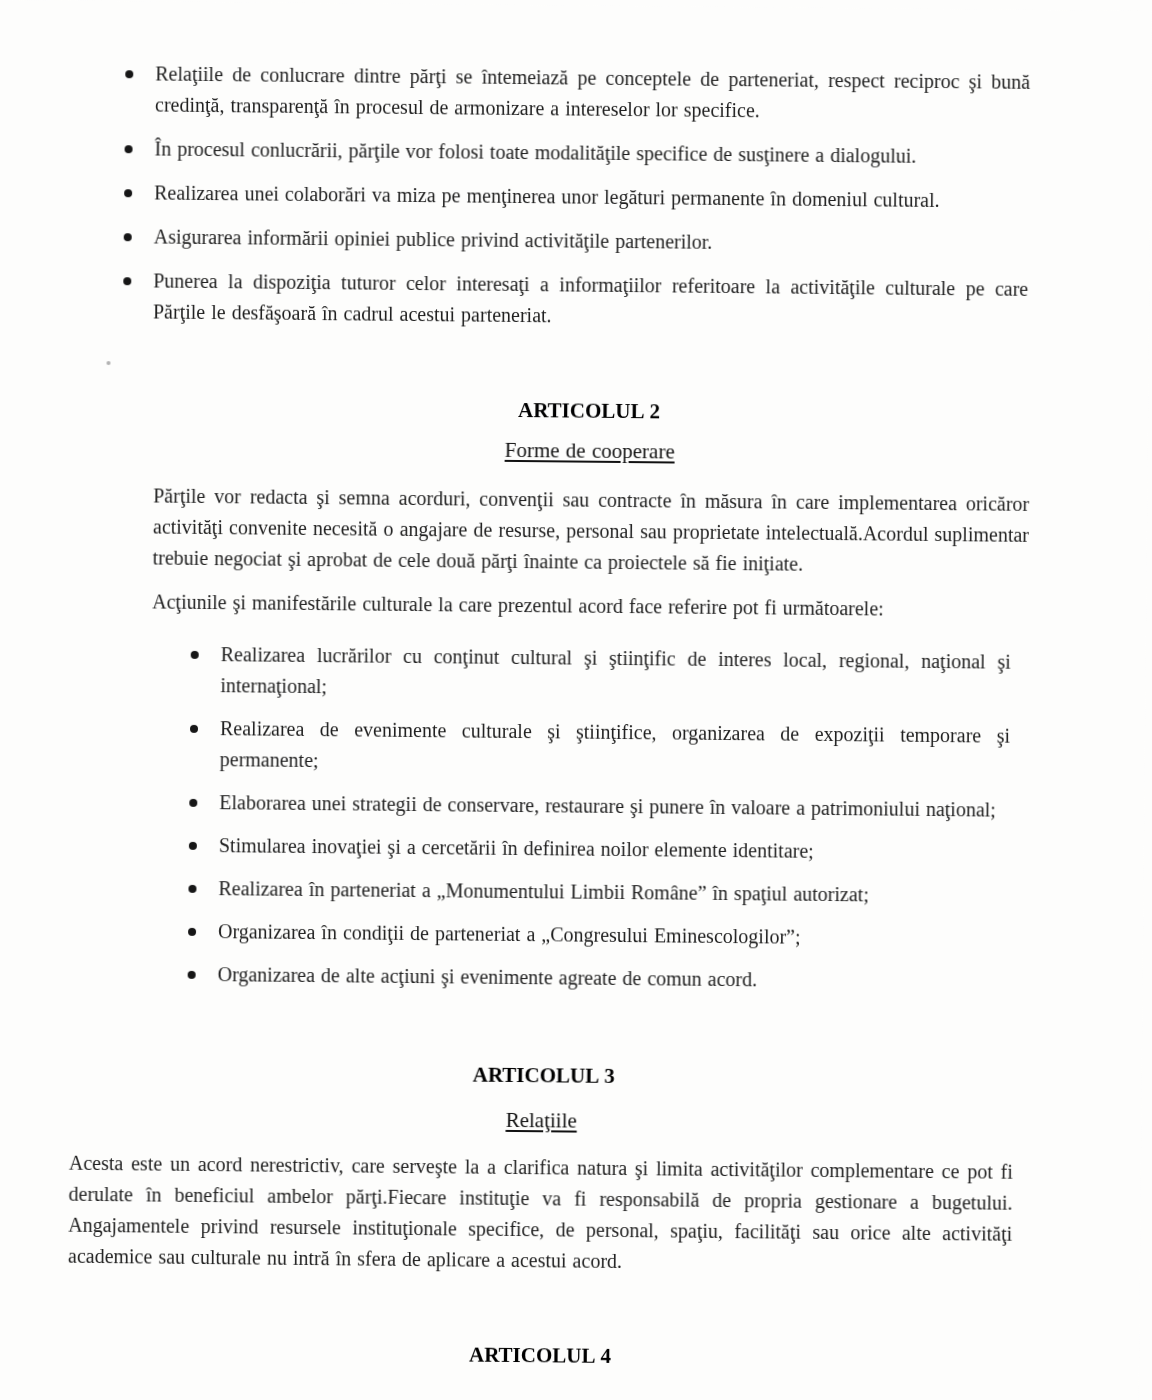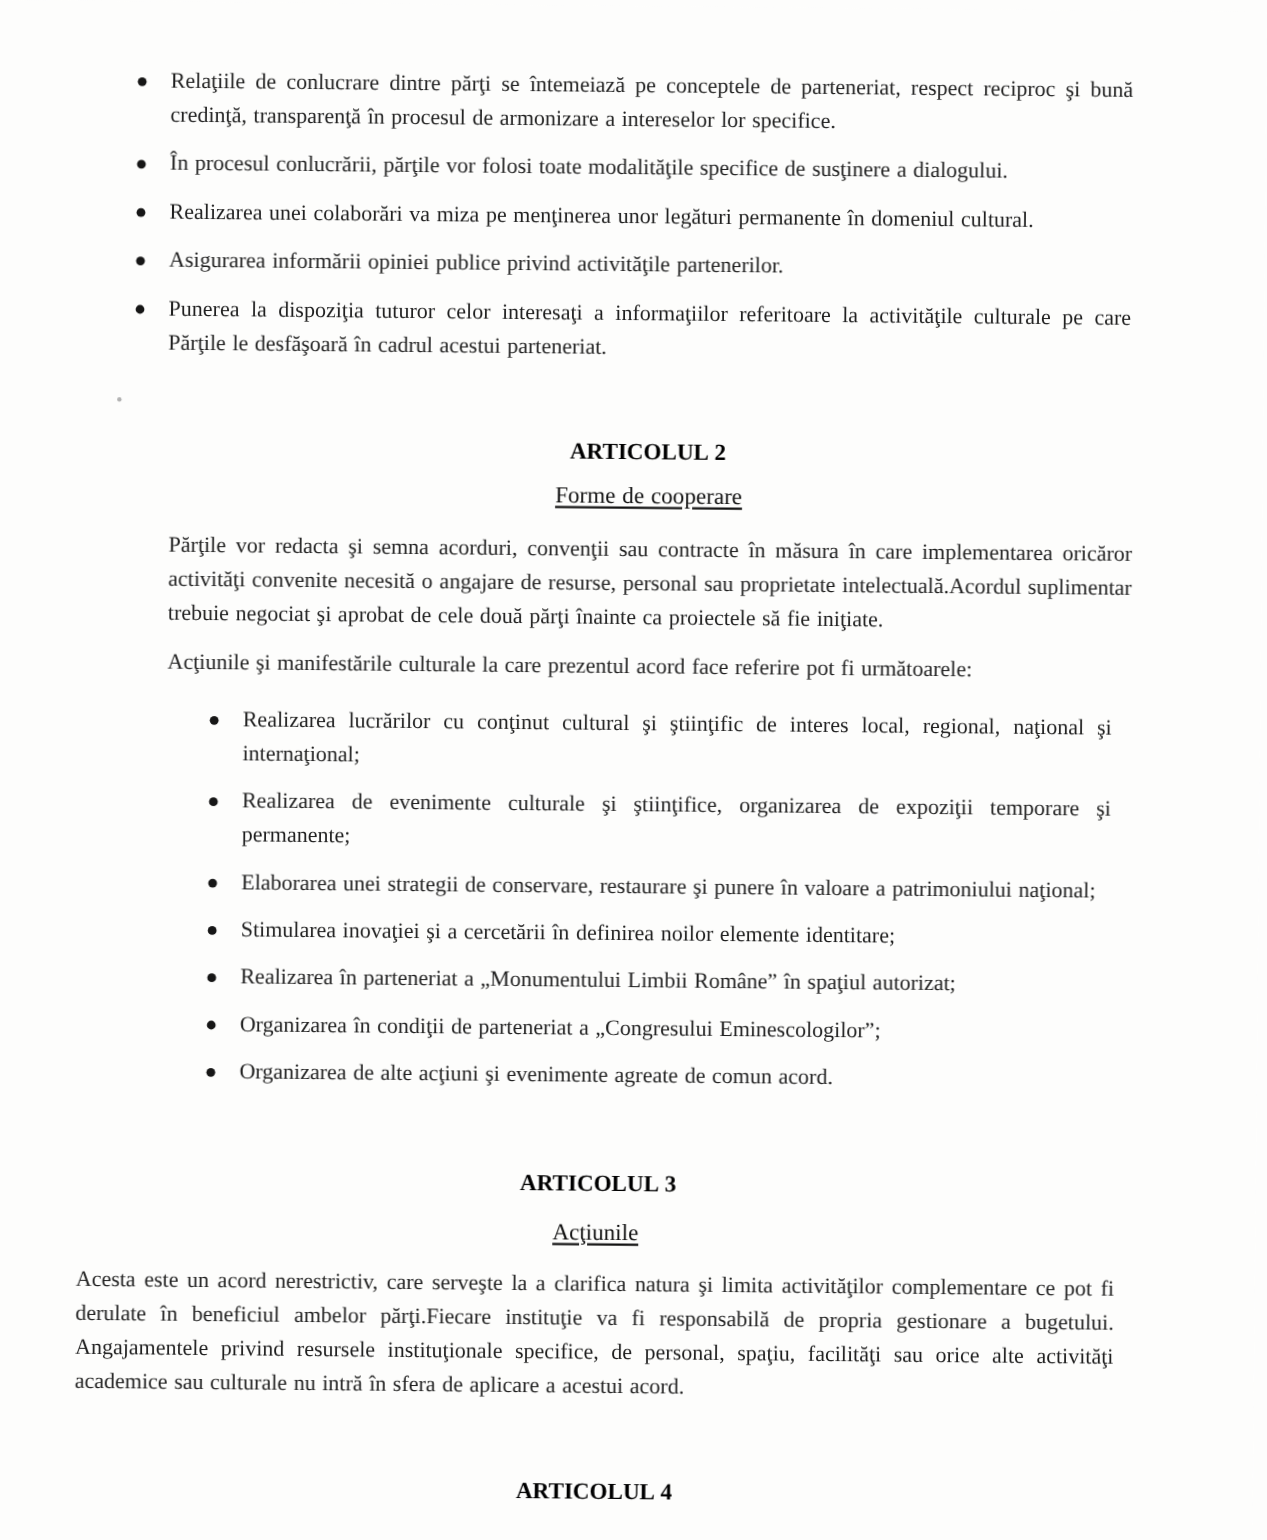--- a/index.html
+++ b/index.html
@@ -159,19 +159,19 @@
       <span class="li-text">Organizarea în condiţii de parteneriat a „Congresului Eminescologilor”;</span>
     </li>
     <li>
       <span class="dot"></span>
       <span class="li-text">Organizarea de alte acţiuni şi evenimente agreate de comun acord.</span>
     </li>
   </ul>
 
   <h2 class="h-article3">ARTICOLUL 3</h2>
 
-  <h3 class="h-finantare"><span class="u">Acţiunile</span></h3>
+  <h3 class="h-finantare"><span class="u">Relaţiile</span></h3>
 
   <p class="para-art3">Acesta este un acord nerestrictiv, care serveşte la a clarifica natura şi limita activităţilor complementare ce pot fi derulate în beneficiul ambelor părţi.Fiecare instituţie va fi responsabilă de propria gestionare a bugetului. Angajamentele privind resursele instituţionale specifice, de personal, spaţiu, facilităţi sau orice alte activităţi academice sau culturale nu intră în sfera de aplicare a acestui acord.</p>
 
   <h2 class="h-article4">ARTICOLUL 4</h2>
 
 </div>
 
 </body></html>

